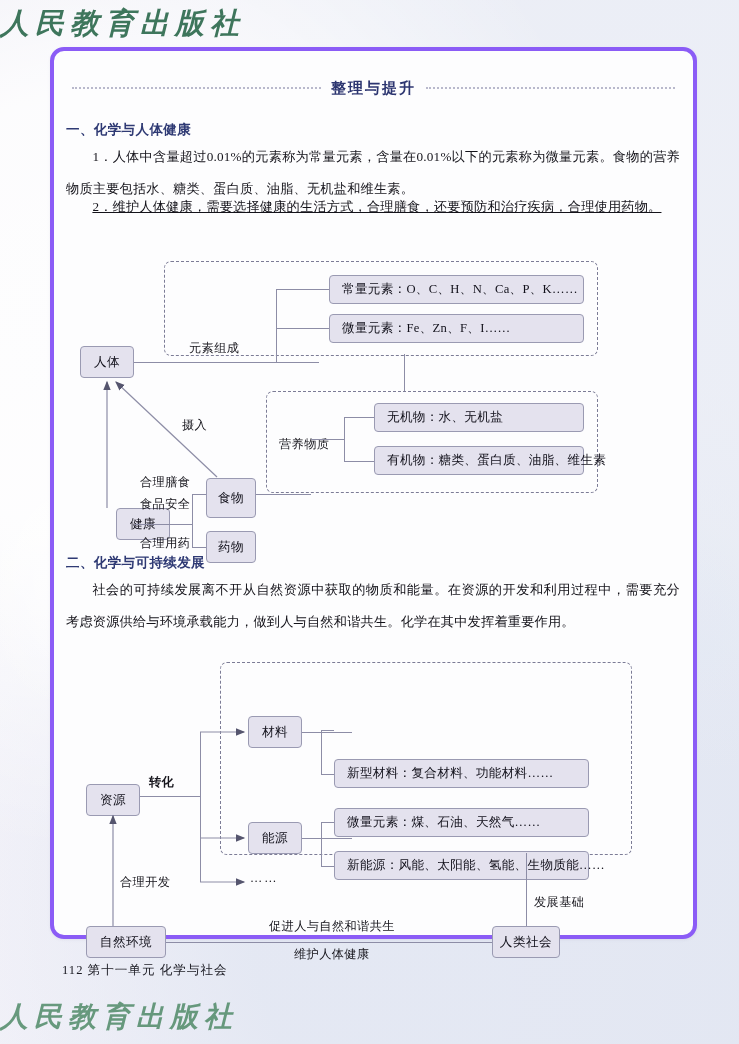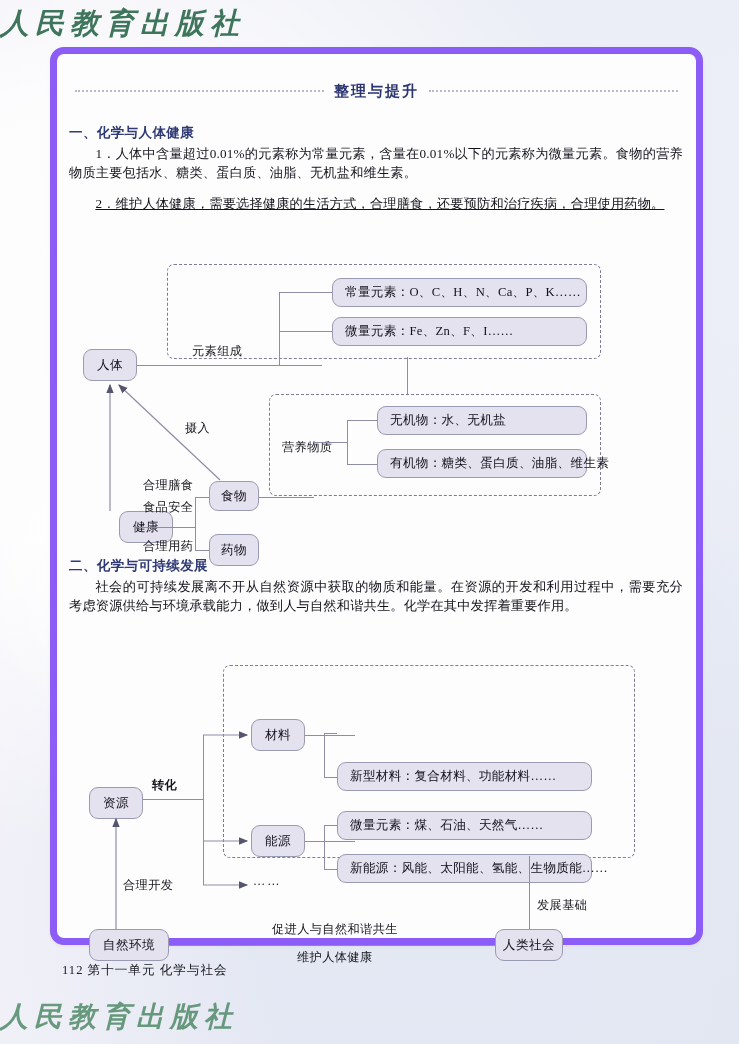--- a/index.html
+++ b/index.html
@@ -24,39 +24,39 @@
 
   
   .watermark{position:absolute;left:0;right:0;text-align:left;
     font-family:"DejaVu Serif",serif;font-style:italic;font-weight:700;
     letter-spacing:6px;pointer-events:none;}
   .wm-top{top:4px;font-size:29px;color:#2f6b4f;opacity:.92;}
   .wm-bot{bottom:8px;font-size:28px;color:#46845f;opacity:.8;}
 
   
   .card{position:absolute;left:50px;top:47px;width:639px;height:884px;
-    background:#fdfdfe;border:7px solid #8b5cf6;border-radius:14px;
+    background:#fdfdfe;border:4px solid #8b5cf6;border-radius:14px;
     box-shadow:0 1px 3px rgba(120,120,150,.10);}
 
   
   .banner{position:absolute;left:18px;right:18px;top:26px;height:22px;
     display:flex;align-items:center;gap:10px;}
   .dots{flex:1;height:0;border-top:2px dotted #b9b9cc;}
   .banner-title{font-family:"DejaVu Sans","Liberation Sans",sans-serif;
     font-size:15px;font-weight:700;color:#2c3570;letter-spacing:2px;white-space:nowrap;}
 
   .sec-head{position:absolute;font-size:13.5px;font-weight:700;color:#2f3a74;
     letter-spacing:.4px;}
-  .para{position:absolute;font-size:13.2px;color:#14131a;line-height:19px;
+  .para{position:absolute;font-size:13.2px;color:#14131a;line-height:32px;
     text-align:justify;text-indent:2em;letter-spacing:.2px;}
 
   
   .dia{position:absolute;}
   .node{position:absolute;background:#e4e2ee;border:1px solid #9a9ab2;
-    border-radius:9px;display:flex;align-items:center;justify-content:center;
+    border-radius:4px;display:flex;align-items:center;justify-content:center;
     font-size:12.6px;color:#11101a;box-sizing:border-box;padding:0 8px;
     white-space:nowrap;letter-spacing:.5px;}
   .node.wide{justify-content:flex-start;padding-left:12px;letter-spacing:.3px;}
   .lbl{position:absolute;font-size:12.2px;color:#16151c;white-space:nowrap;letter-spacing:.4px;}
   .ln{position:absolute;background:#8d8da6;}
   .lnh{height:1px;}
   .lnv{width:1px;}
   .dash{position:absolute;border:1.4px dashed #7c7c96;border-radius:7px;}
   svg.ovl{position:absolute;left:0;top:0;overflow:visible;pointer-events:none;}
 
@@ -81,21 +81,21 @@
   <div class="para" style="left:12px;top:90px;width:614px;">1．人体中含量超过0.01%的元素称为常量元素，含量在0.01%以下的元素称为微量元素。食物的营养物质主要包括水、糖类、蛋白质、油脂、无机盐和维生素。</div>
   <div class="para" style="left:12px;top:140px;width:614px;text-decoration:underline;">2．维护人体健康，需要选择健康的生活方式，合理膳食，还要预防和治疗疾病，合理使用药物。</div>
 
   <div class="dia" style="left:0px;top:205px;width:639px;height:280px;">
 
     <div class="dash" style="left:110px;top:5px;width:432px;height:93px;"></div>
     <div class="dash" style="left:212px;top:135px;width:330px;height:100px;"></div>
 
     <div class="node" style="left:26px;top:90px;width:54px;height:32px;">人体</div>
     <div class="node" style="left:26px;top:252px;width:54px;height:32px;margin-left:36px;">健康</div>
-    <div class="node" style="left:152px;top:222px;width:50px;height:30px;">食物</div>
+    <div class="node" style="left:152px;top:222px;width:50px;height:40px;">食物</div>
     <div class="node" style="left:152px;top:275px;width:50px;height:32px;">药物</div>
 
     <div class="node wide" style="left:275px;top:19px;width:255px;height:29px;">常量元素：O、C、H、N、Ca、P、K……</div>
     <div class="node wide" style="left:275px;top:58px;width:255px;height:29px;">微量元素：Fe、Zn、F、I……</div>
     <div class="node wide" style="left:320px;top:147px;width:210px;height:29px;">无机物：水、无机盐</div>
     <div class="node wide" style="left:320px;top:190px;width:210px;height:29px;">有机物：糖类、蛋白质、油脂、维生素</div>
 
     <div class="ln lnh" style="left:80px;top:106px;width:185px;"></div>
     <div class="ln lnv" style="left:222px;top:33px;height:73px;"></div>
     <div class="ln lnh" style="left:222px;top:33px;width:53px;"></div>

